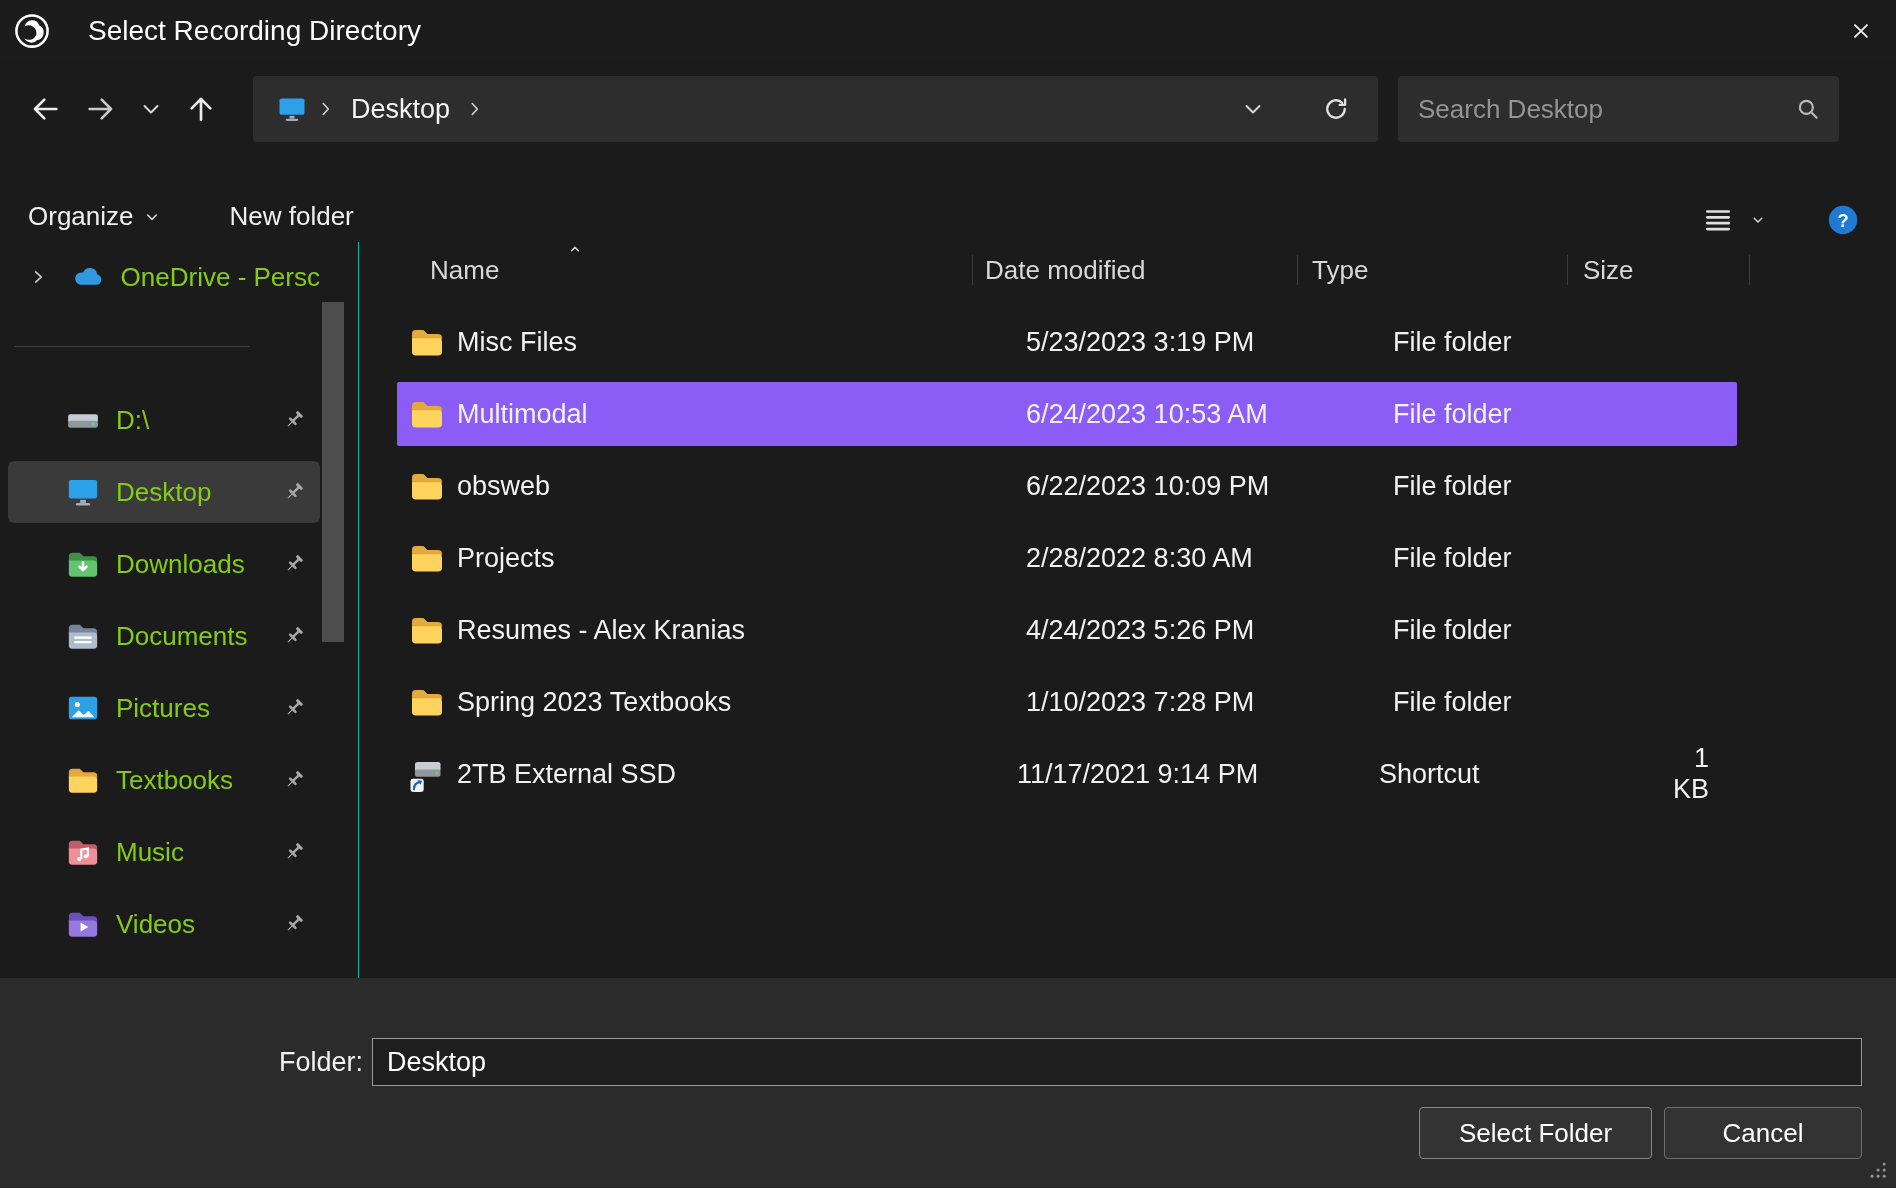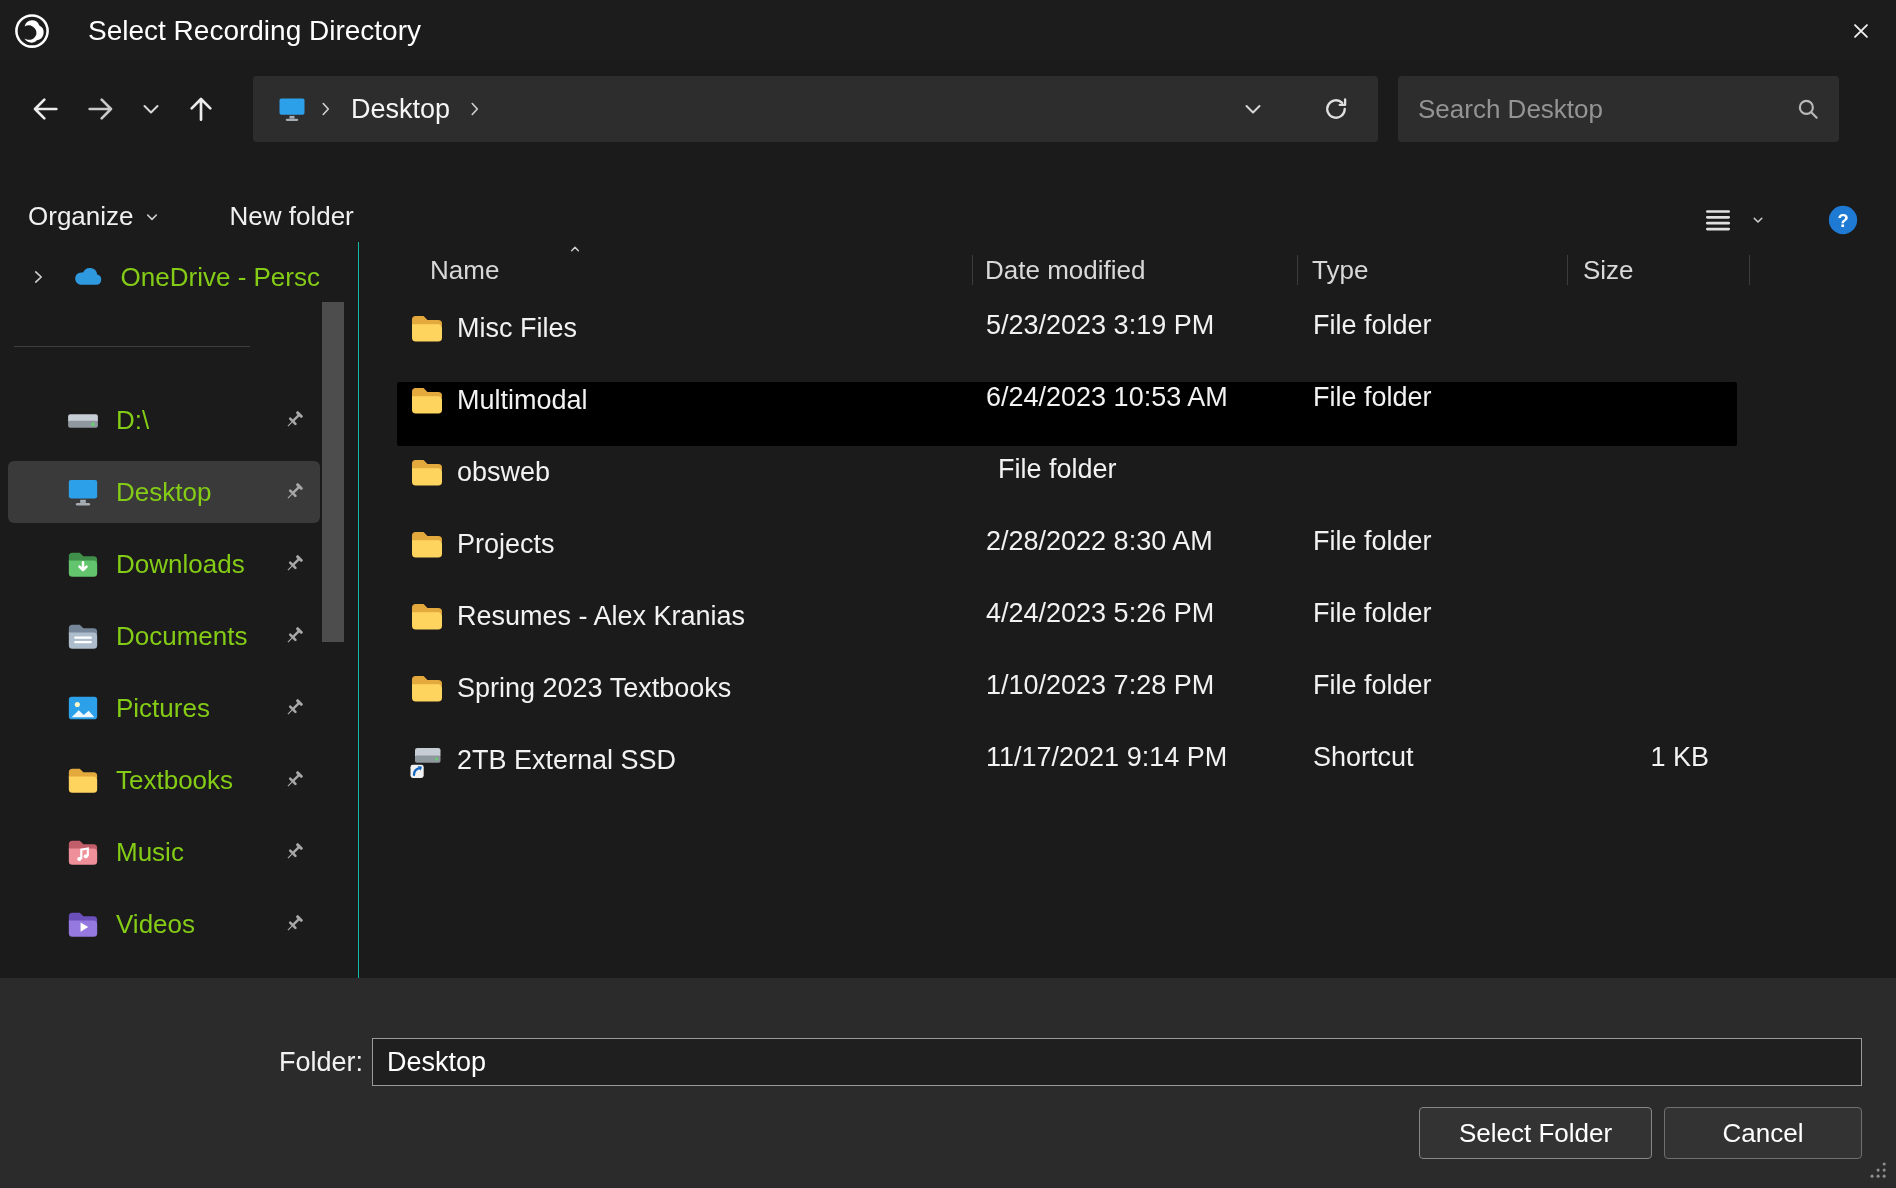--- a/index.html
+++ b/index.html
@@ -80,24 +80,24 @@
   .h-name { width:614px; padding-left:71px; }
   .h-date { width:325px; padding-left:12px; }
   .h-type { width:270px; padding-left:14px; }
   .h-size { width:182px; padding-left:15px; }
   .h-fill { flex:1; }
   .sort-caret { position:absolute; left:206px; top:-3px; }
 
   .rows { padding-top:12px; }
   .file-row {
     height:64px; width:1340px; margin:0 0 8px 38px;
-    display:flex; align-items:flex-start;
-    font-size:27px; color:#f2f2f2; cursor:pointer; border-radius:2px;
-  }
-  .file-row.selected { background:#000000; }
+    display:flex; align-items:center;
+    font-size:27px; color:#f2f2f2; cursor:pointer; border-radius:2px;gap:40px;
+  }
+  .file-row.selected { background:#8b5cf6; }
   .c-name { width:589px; display:flex; align-items:center; gap:12px; padding-left:12px; }
   .c-name .fname { white-space:nowrap; overflow:hidden; }
   .c-date { width:315px; }
   .c-type { width:270px; padding-left:12px; }
   .c-size { flex:1; text-align:right; padding-right:28px; }
 
   
   .footer { height:210px; background:#2b2b2b; padding:60px 34px 0 0; }
   .folder-row { display:flex; align-items:center; }
   .folder-label { width:363px; text-align:right; font-size:27px; color:#f2f2f2; }
@@ -469,20 +469,21 @@
             <span class="c-size"></span>
           </div>
           <div class="file-row">
             <span class="c-name">
               <svg width="36" height="36" viewBox="0 0 24 24">
                 <path d="M2 6.5A2.5 2.5 0 0 1 4.5 4h5.2l2.6 2.6h7.2A2.5 2.5 0 0 1 22 9.1v1.4H2z" fill="#e3a93c"></path>
                 <path d="M2 9.5h17.5A2.5 2.5 0 0 1 22 12v6.5a2.5 2.5 0 0 1-2.5 2.5h-15A2.5 2.5 0 0 1 2 18.5z" fill="#ffd45e"></path>
               </svg>
               <span class="fname">obsweb</span>
             </span>
+            <span class="c-date">6/22/2023 10:09 PM</span>
             <span class="c-type">File folder</span>
             <span class="c-size"></span>
           </div>
           <div class="file-row">
             <span class="c-name">
               <svg width="36" height="36" viewBox="0 0 24 24">
                 <path d="M2 6.5A2.5 2.5 0 0 1 4.5 4h5.2l2.6 2.6h7.2A2.5 2.5 0 0 1 22 9.1v1.4H2z" fill="#e3a93c"></path>
                 <path d="M2 9.5h17.5A2.5 2.5 0 0 1 22 12v6.5a2.5 2.5 0 0 1-2.5 2.5h-15A2.5 2.5 0 0 1 2 18.5z" fill="#ffd45e"></path>
               </svg>
               <span class="fname">Projects</span>

